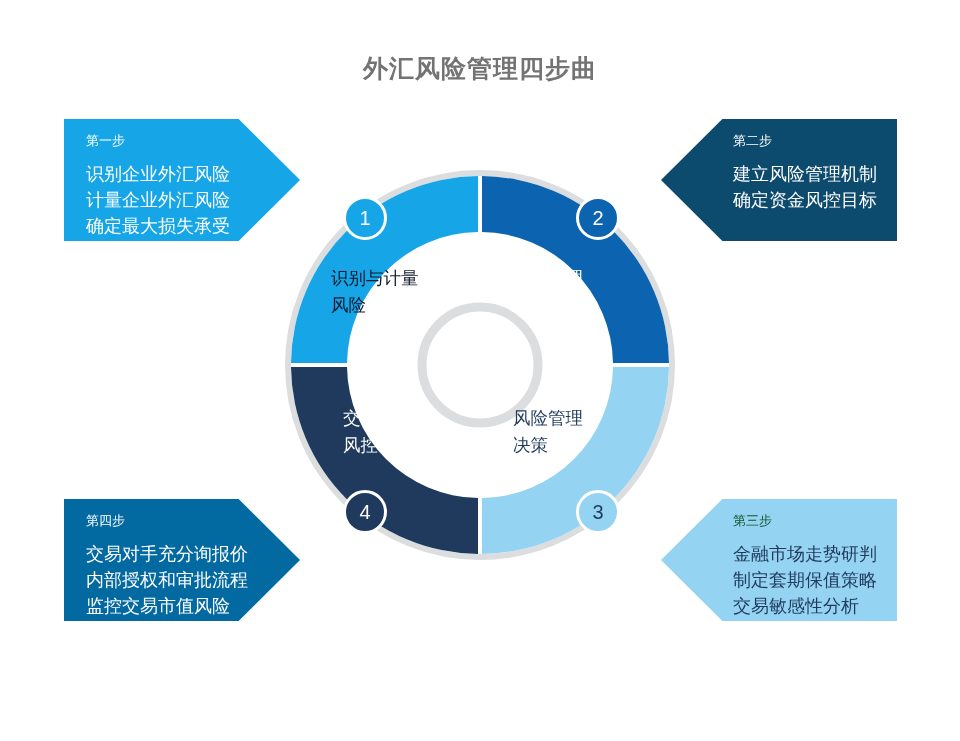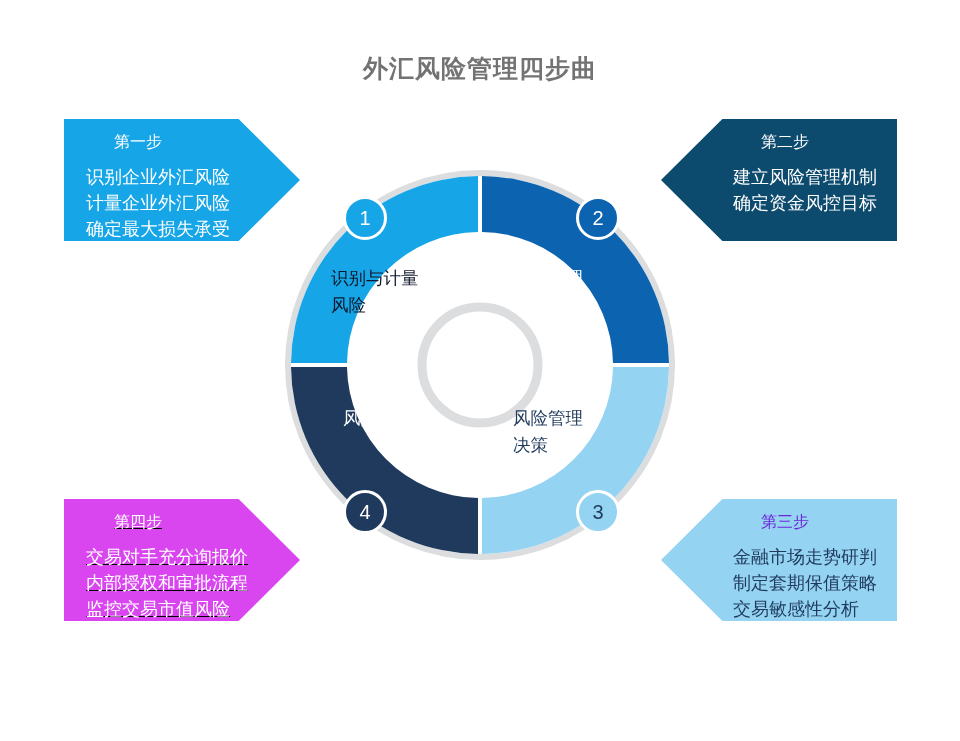--- a/index.html
+++ b/index.html
@@ -27,24 +27,23 @@
     color: #737373;
     letter-spacing: 1px;
   }
 
   
   .callout {
     position: absolute;
     box-sizing: border-box;
   }
   .callout .step-head {
-    font-size: 16px;
+    font-size: 13px;
     line-height: 1;
     white-space: nowrap;
-    margin-left: 28px;
   }
   .callout .step-lines {
     font-size: 18px;
     line-height: 1.45;
     white-space: nowrap;
   }
 
   
   .arrow-right {
     clip-path: polygon(0 0, 74% 0, 100% 50%, 74% 100%, 0 100%);
@@ -65,27 +64,26 @@
     left: 661px; top: 119px; width: 236px; height: 122px;
     background: #0c4a6e;
   }
   #callout-2 .step-head { color: #ffffff; padding: 15px 0 0 72px; }
   #callout-2 .step-lines { color: #ffffff; padding: 14px 0 0 72px; }
 
   #callout-3 {
     left: 661px; top: 499px; width: 236px; height: 122px;
     background: #95D3F2;
   }
-  #callout-3 .step-head { color: #6d28d9; padding: 15px 0 0 72px; }
+  #callout-3 .step-head { color: #14532d; padding: 15px 0 0 72px; }
   #callout-3 .step-lines { color: #1F3A5C; padding: 14px 0 0 72px; }
 
   #callout-4 {
     left: 64px; top: 499px; width: 236px; height: 122px;
-    background: #d946ef;
-    text-decoration: underline;
+    background: #0369a1;
   }
   #callout-4 .step-head { color: #ffffff; padding: 15px 0 0 22px; }
   #callout-4 .step-lines { color: #ffffff; padding: 14px 0 0 22px; }
 
   
   #donut-wrap {
     position: absolute;
     left: 285px;
     top: 170px;
     width: 390px;
@@ -152,20 +150,21 @@
   </div>
   <div class="seg-label" id="label-2">
     <div>风险管理</div>
     <div>体系</div>
   </div>
   <div class="seg-label" id="label-3">
     <div>风险管理</div>
     <div>决策</div>
   </div>
   <div class="seg-label" id="label-4">
+    <div>交易管理与</div>
     <div>风控</div>
   </div>
 
   <div class="badge" id="badge-1">1</div>
   <div class="badge" id="badge-2">2</div>
   <div class="badge" id="badge-3">3</div>
   <div class="badge" id="badge-4">4</div>
 </div>
 
 <div class="callout arrow-right" id="callout-1">

